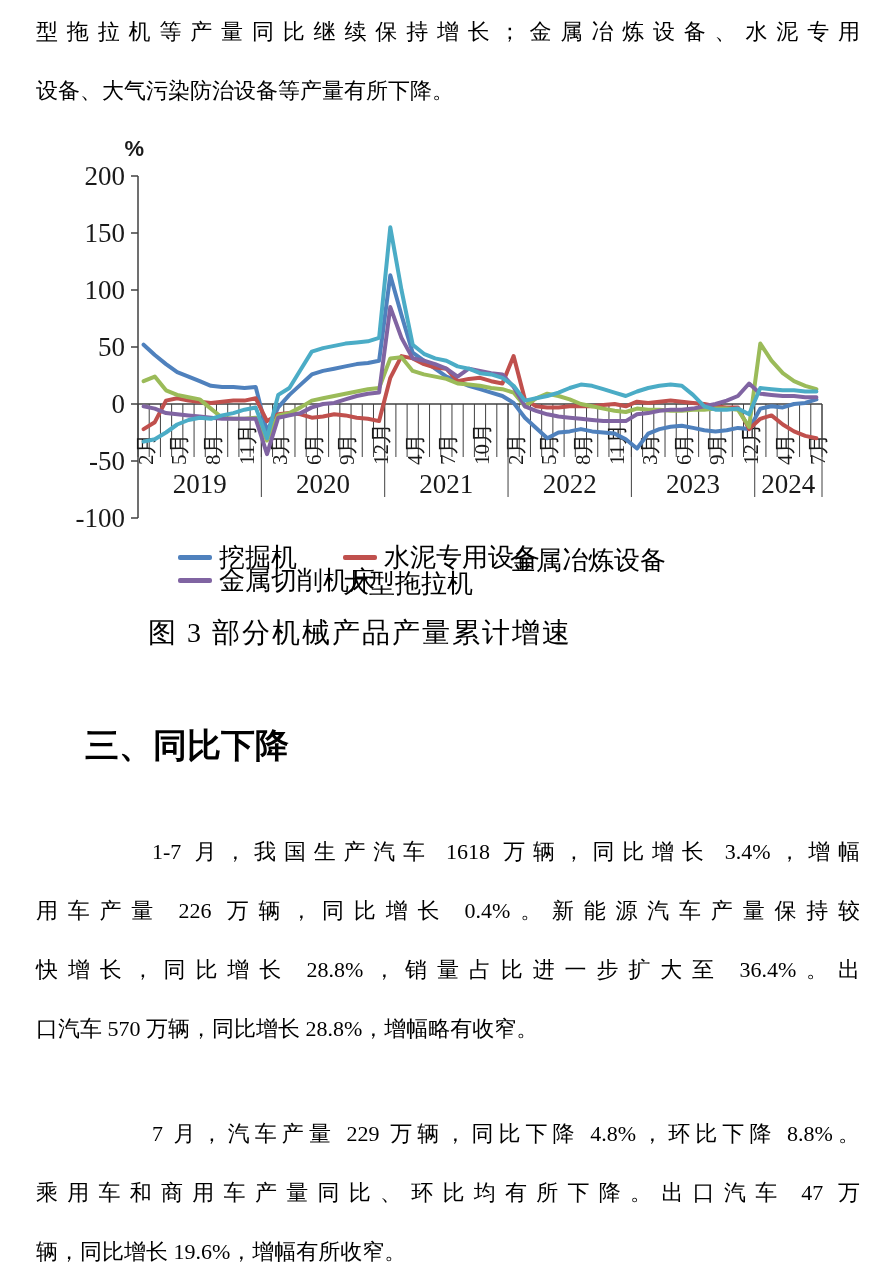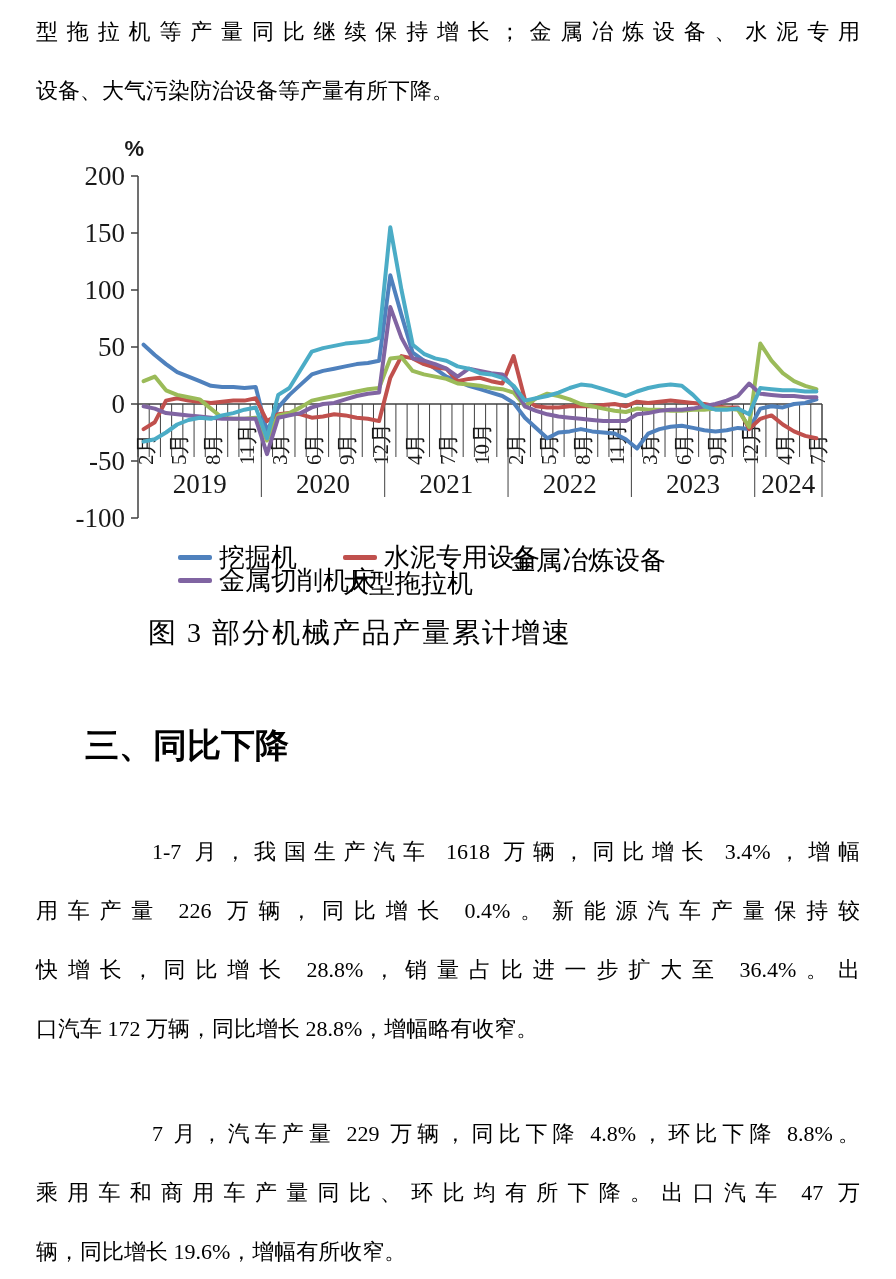--- a/index.html
+++ b/index.html
@@ -179,21 +179,21 @@
     </div>
 
   <div class="caption">图 3 部分机械产品产量累计增速</div>
 
   <h2 class="section-heading">三、同比下降</h2>
 
   <div class="textblock" id="para1" style="top:800px;margin-top:28px;">
       <div class="tline indent">1-7 月，我国生产汽车 1618 万辆，同比增长 3.4%，增幅</div>
       <div class="tline">用车产量 226 万辆，同比增长 0.4%。新能源汽车产量保持较</div>
       <div class="tline">快增长，同比增长 28.8%，销量占比进一步扩大至 36.4%。出</div>
-      <div class="tline last">口汽车 172 万辆，同比增长 28.8%，增幅略有收窄。</div>
+      <div class="tline last">口汽车 570 万辆，同比增长 28.8%，增幅略有收窄。</div>
     </div>
 
   <div class="textblock" id="para2" style="top:1110px;">
       <div class="tline indent">7 月，汽车产量 229 万辆，同比下降 4.8%，环比下降 8.8%。</div>
       <div class="tline">乘用车和商用车产量同比、环比均有所下降。出口汽车 47 万</div>
       <div class="tline last">辆，同比增长 19.6%，增幅有所收窄。</div>
     </div>
 
 </div>
 

